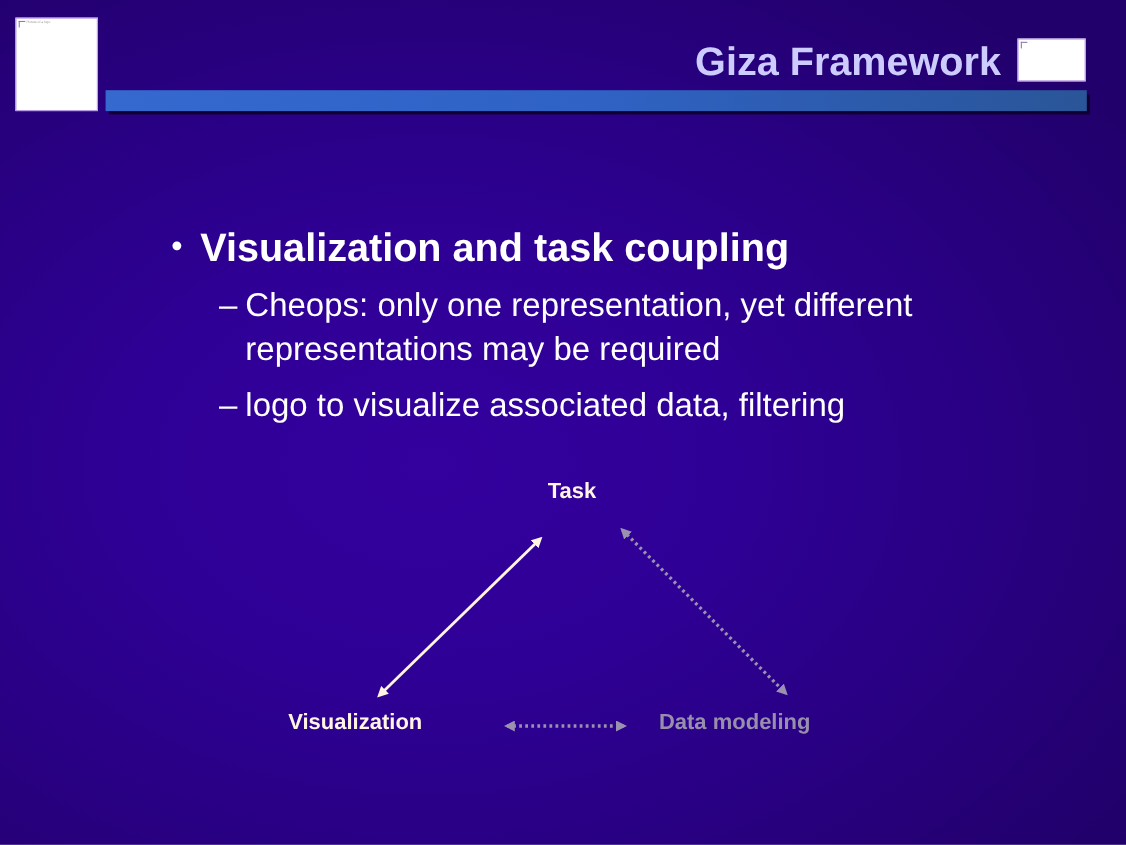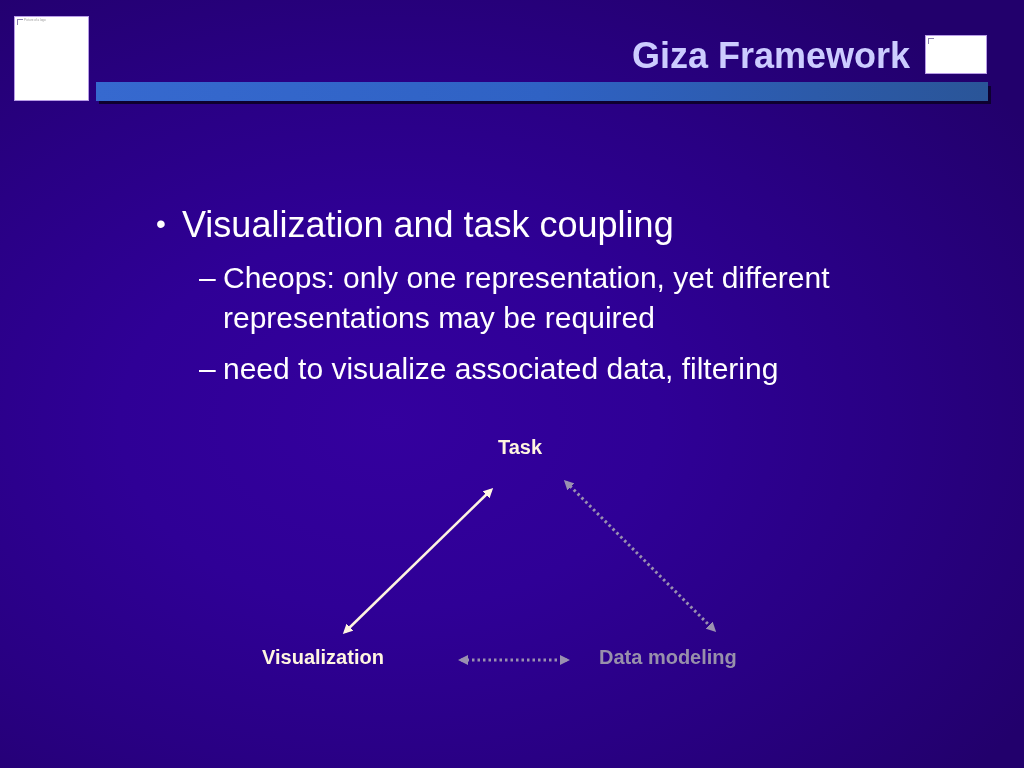--- a/index.html
+++ b/index.html
@@ -72,21 +72,21 @@
       font-weight: bold;
       color: #ccccff;
       white-space: nowrap;
     }
 
     .bullet-1 {
       position: absolute;
       left: 156px;
       top: 204px;
       font-size: 36px;
-      font-weight: normal;
+      font-weight: bold;
       color: #ffffff;
       white-space: nowrap;
     }
     .bullet-1 .dot {
       display: inline-block;
       width: 26px;
       font-size: 28px;
       vertical-align: 4px;
     }
 
@@ -152,21 +152,21 @@
     <span class="dot">•</span><span>Visualization and task coupling</span>
   </div>
 
   <div class="sub-bullet" id="sub-1">
     <span class="dash">–</span>
     <span class="text">Cheops: only one representation, yet different representations may be required</span>
   </div>
 
   <div class="sub-bullet" id="sub-2">
     <span class="dash">–</span>
-    <span class="text">need to visualize associated data, filtering</span>
+    <span class="text">logo to visualize associated data, filtering</span>
   </div>
 
   <div class="node" id="node-task">Task</div>
   <div class="node" id="node-visualization">Visualization</div>
   <div class="node" id="node-data-modeling">Data modeling</div>
 
   <svg class="diagram" viewBox="0 0 1024 768" xmlns="http://www.w3.org/2000/svg">
     <defs>
       <marker id="head-solid" markerWidth="10" markerHeight="10" refX="7" refY="5" orient="auto-start-reverse" markerUnits="userSpaceOnUse">
         <path d="M0,0 L10,5 L0,10 Z" fill="#fff5e0"></path>

